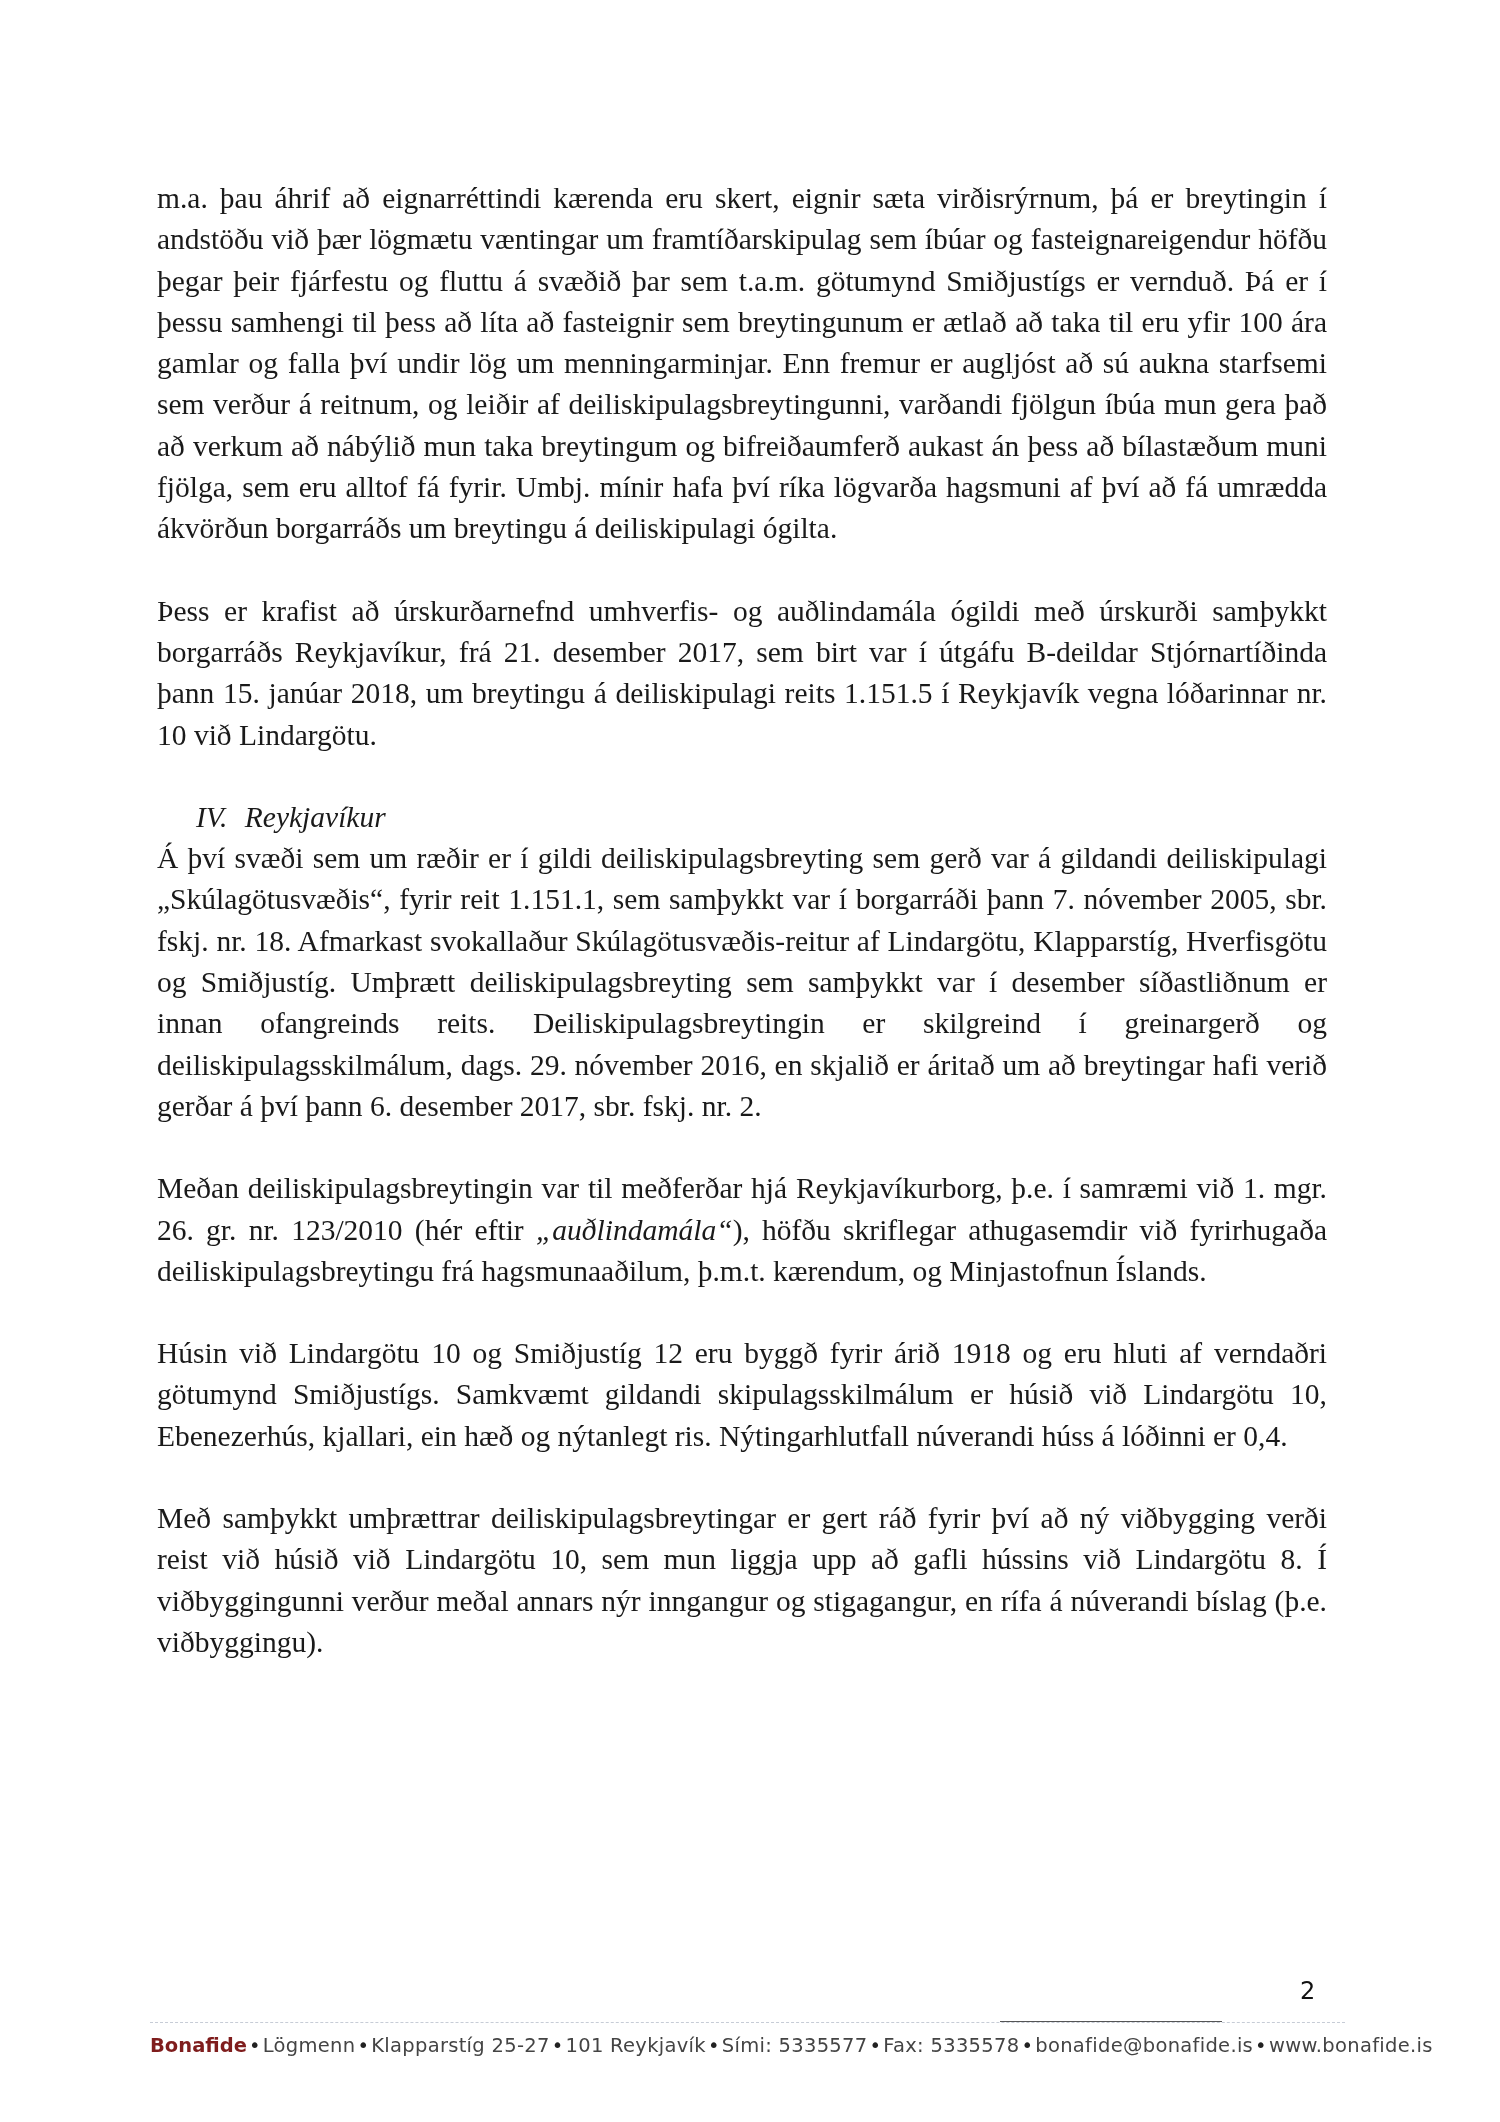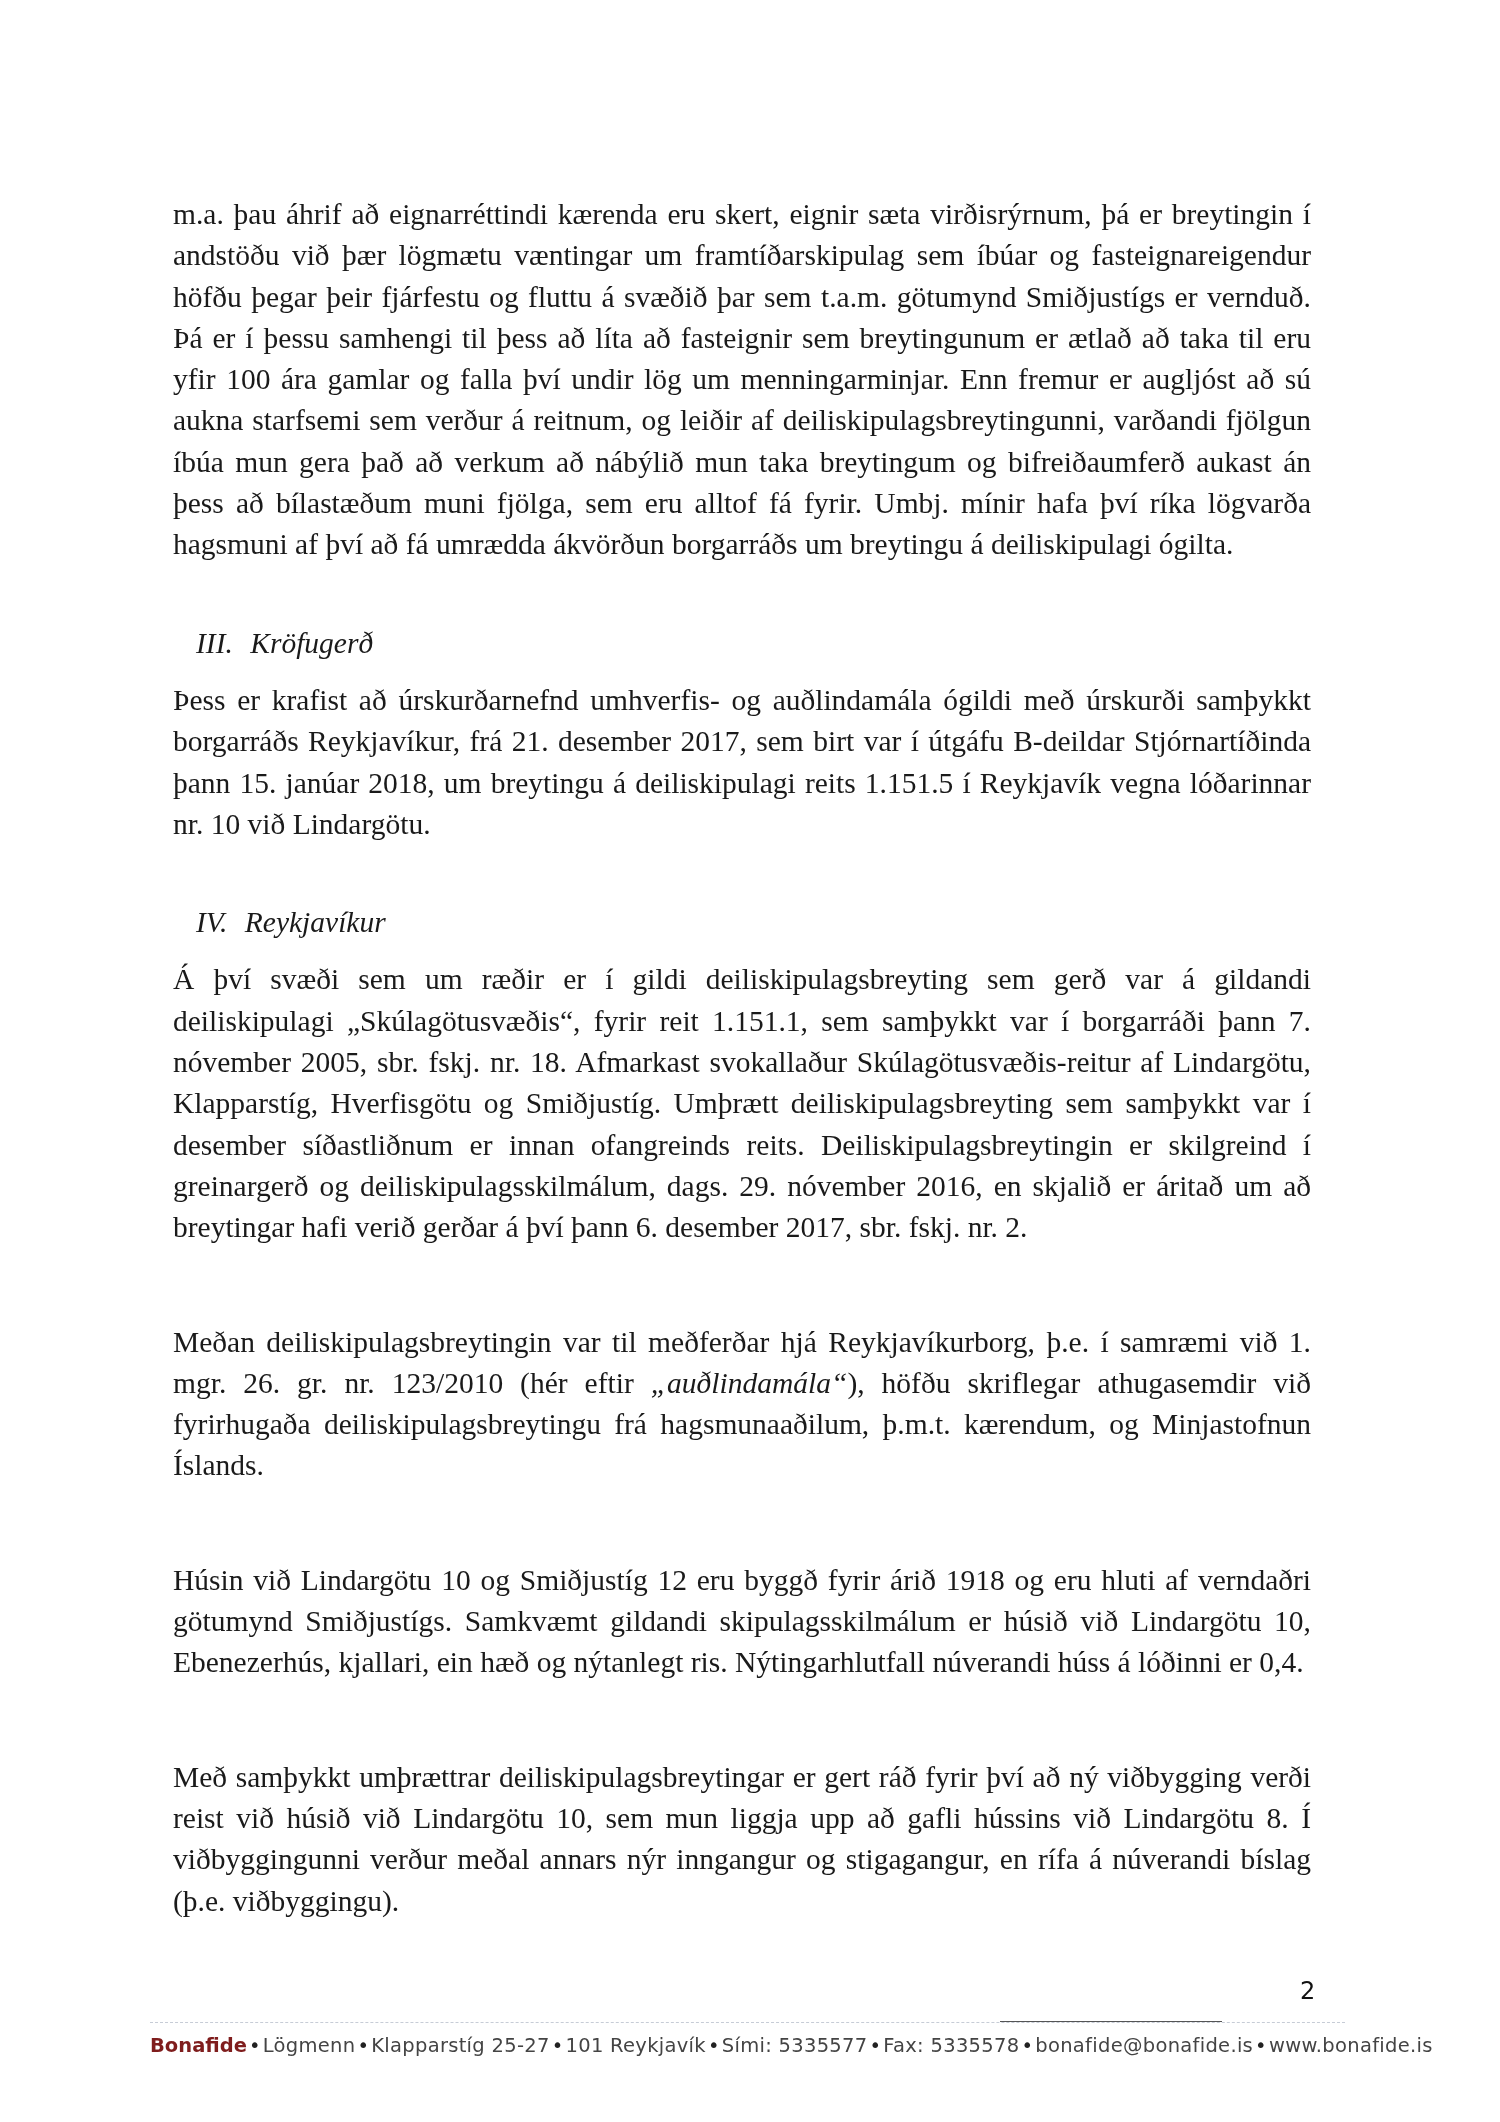--- a/index.html
+++ b/index.html
@@ -1,41 +1,37 @@
 <!DOCTYPE html>
 <html><head>
   <meta charset="utf-8">
   <style>
     html, body { margin: 0; padding: 0; background: #ffffff; }
     body { width: 1500px; height: 2122px; position: relative; overflow: hidden; color: #1a1a1a; }
     .page { position: absolute; left: 157px; top: 178px; width: 1170px; font-family: "Liberation Serif", "DejaVu Serif", serif; font-size: 29.5px; line-height: 41.3px; }
-    .para { margin: 16px; text-align: justify; text-align-last: left; }
+    .para { margin: 0; text-align: justify; text-align-last: left; }
     .gap { height: 41px; }
     .heading { margin: 0 0 0 39px; font-style: italic; }
     .heading .num { margin-right: 10px; }
     .it { font-style: italic; }
     .pagenum { position: absolute; left: 1300px; top: 1977px; font-family: "DejaVu Sans", sans-serif; font-size: 24px; color: #111; }
     .rule { position: absolute; left: 150px; top: 2022px; width: 1195px; height: 0; border-top: 1px dashed #c7ccd6; }
     .rule-right { position: absolute; left: 1000px; top: 2021px; width: 222px; height: 0; border-top: 1.5px solid #555; }
     .footer { position: absolute; left: 150px; top: 2034px; font-family: "DejaVu Sans", sans-serif; font-size: 19.5px; color: #444; letter-spacing: 0.3px; white-space: nowrap; }
     .footer .brand { color: #7f1d1d; font-weight: bold; letter-spacing: 0; }
     .footer .dot { color: #222; margin: 0 2px; }
   </style>
 </head>
 <body>
 
 <div class="page">
   <p class="para">m.a. þau áhrif að eignarréttindi kærenda eru skert, eignir sæta virðisrýrnum, þá er breytingin í andstöðu við þær lögmætu væntingar um framtíðarskipulag sem íbúar og fasteignareigendur höfðu þegar þeir fjárfestu og fluttu á svæðið þar sem t.a.m. götumynd Smiðjustígs er vernduð. Þá er í þessu samhengi til þess að líta að fasteignir sem breytingunum er ætlað að taka til eru yfir 100 ára gamlar og falla því undir lög um menningarminjar. Enn fremur er augljóst að sú aukna starfsemi sem verður á reitnum, og leiðir af deiliskipulagsbreytingunni, varðandi fjölgun íbúa mun gera það að verkum að nábýlið mun taka breytingum og bifreiðaumferð aukast án þess að bílastæðum muni fjölga, sem eru alltof fá fyrir. Umbj. mínir hafa því ríka lögvarða hagsmuni af því að fá umrædda ákvörðun borgarráðs um breytingu á deiliskipulagi ógilta.</p>
 
   <div class="gap"></div>
 
-  <p class="heading">
-    <span class="num">III.</span>
-    <span>Kröfugerð</span>
-  </p>
   <p class="para">Þess er krafist að úrskurðarnefnd umhverfis- og auðlindamála ógildi með úrskurði samþykkt borgarráðs Reykjavíkur, frá 21. desember 2017, sem birt var í útgáfu B-deildar Stjórnartíðinda þann 15. janúar 2018, um breytingu á deiliskipulagi reits 1.151.5 í Reykjavík vegna lóðarinnar nr. 10 við Lindargötu.</p>
 
   <div class="gap"></div>
 
   <p class="heading">
     <span class="num">IV.</span>
     <span>Reykjavíkur</span>
   </p>
   <p class="para">Á því svæði sem um ræðir er í gildi deiliskipulagsbreyting sem gerð var á gildandi deiliskipulagi „Skúlagötusvæðis“, fyrir reit 1.151.1, sem samþykkt var í borgarráði þann 7. nóvember 2005, sbr. fskj. nr. 18. Afmarkast svokallaður Skúlagötusvæðis-reitur af Lindargötu, Klapparstíg, Hverfisgötu og Smiðjustíg. Umþrætt deiliskipulagsbreyting sem samþykkt var í desember síðastliðnum er innan ofangreinds reits. Deiliskipulagsbreytingin er skilgreind í greinargerð og deiliskipulagsskilmálum, dags. 29. nóvember 2016, en skjalið er áritað um að breytingar hafi verið gerðar á því þann 6. desember 2017, sbr. fskj. nr. 2.</p>
 

